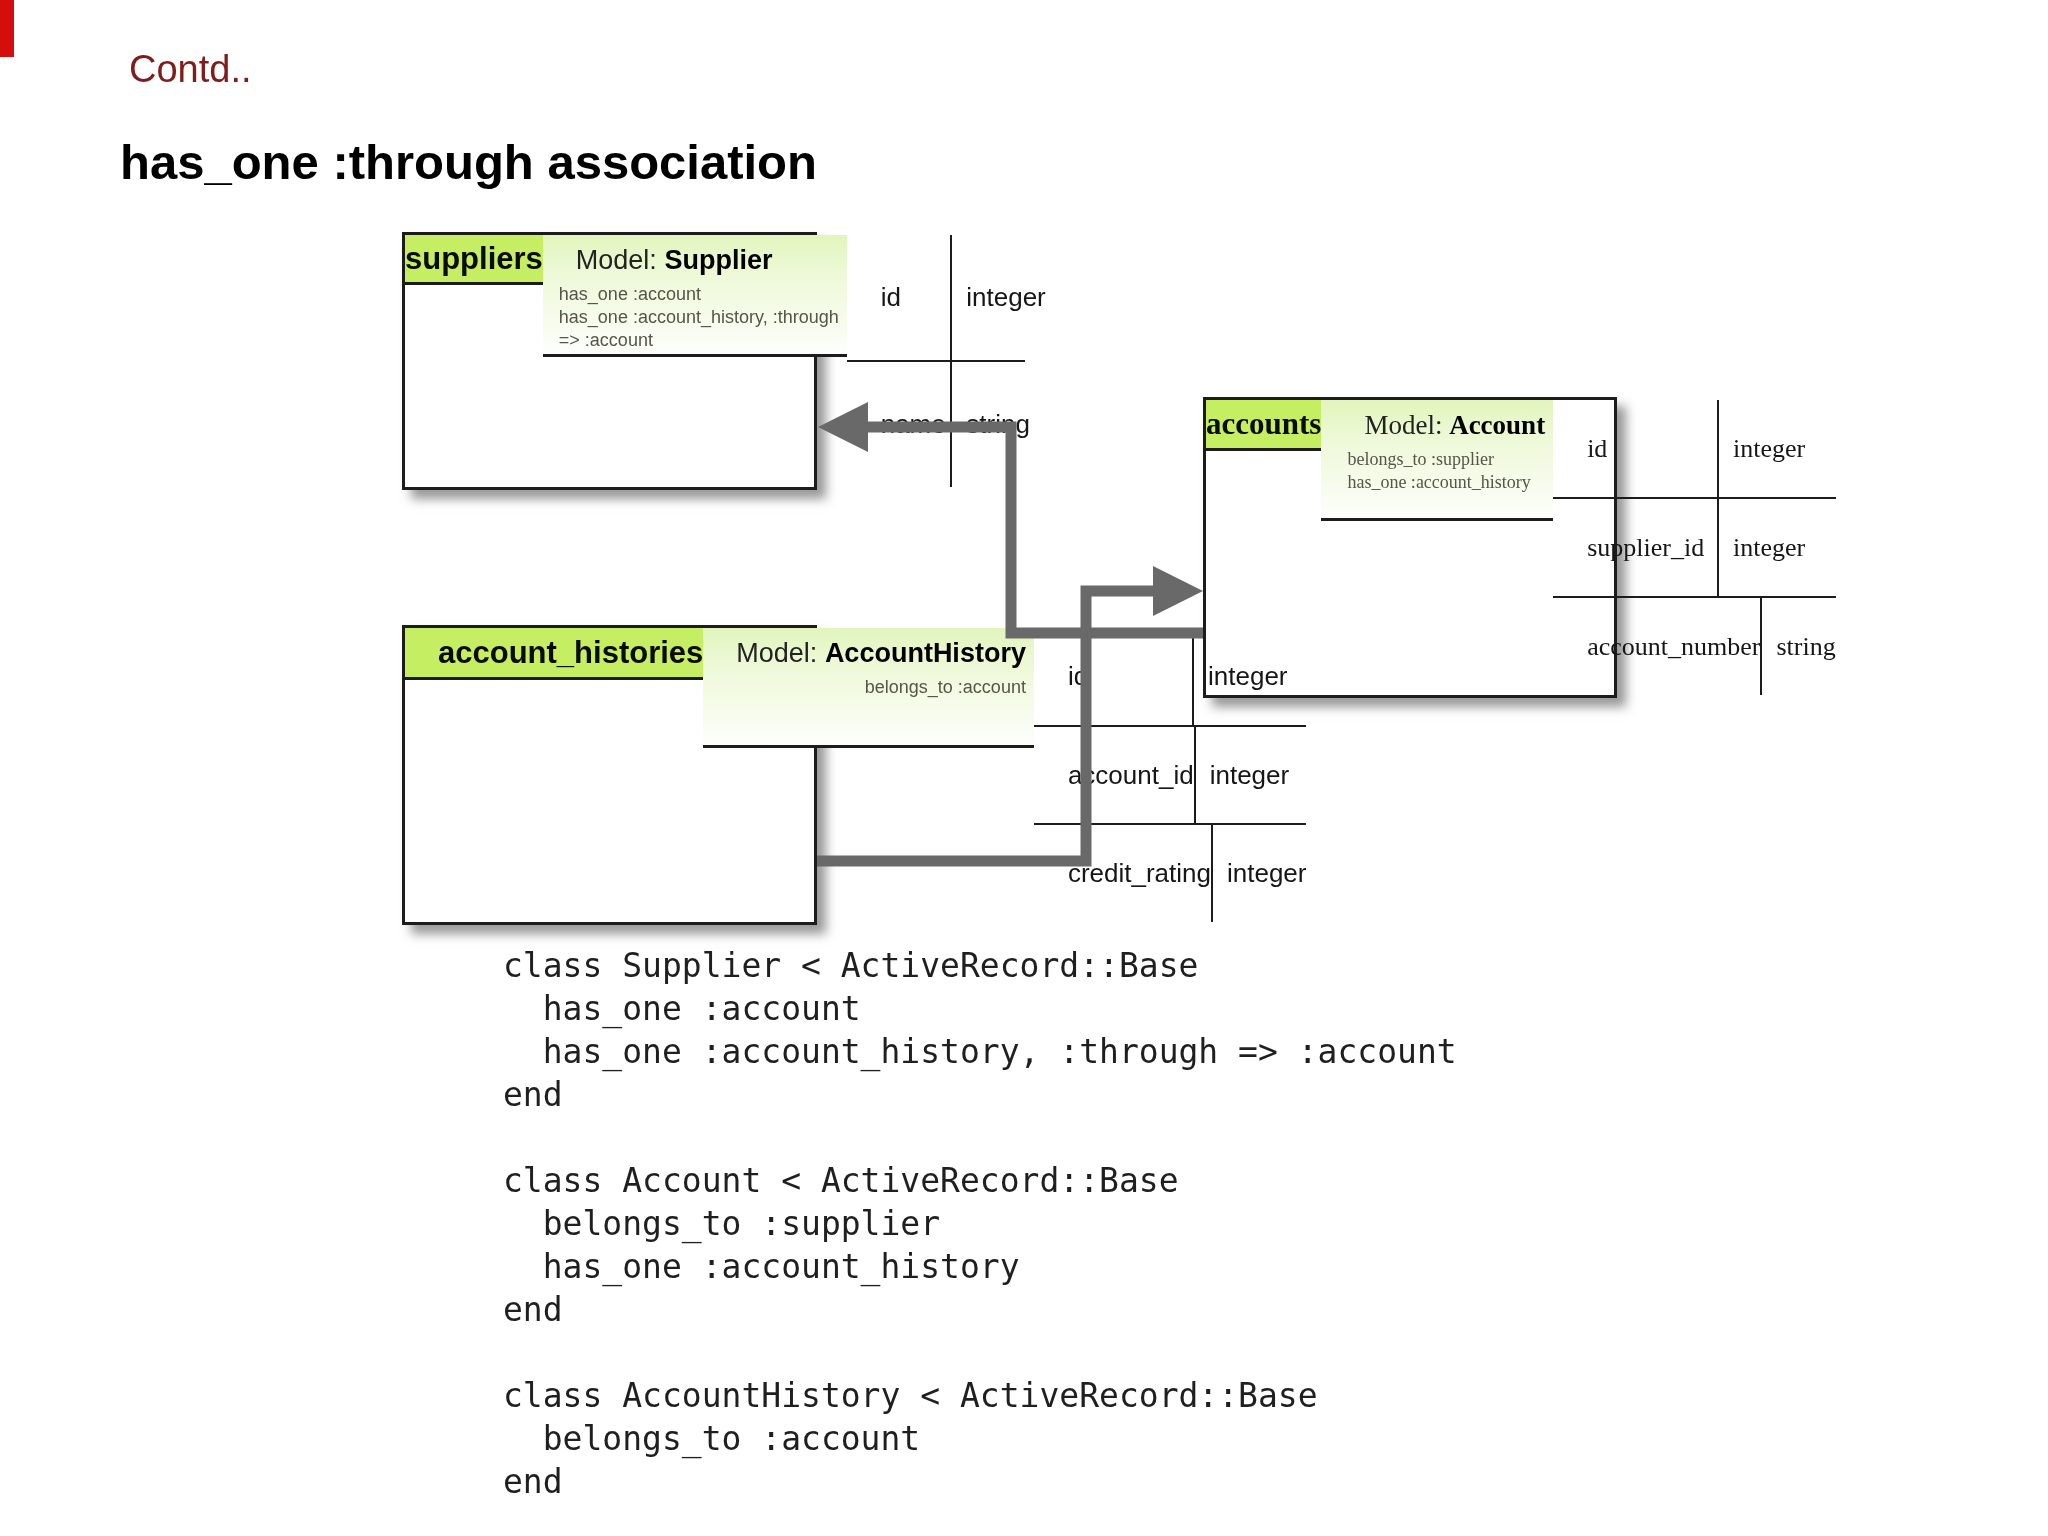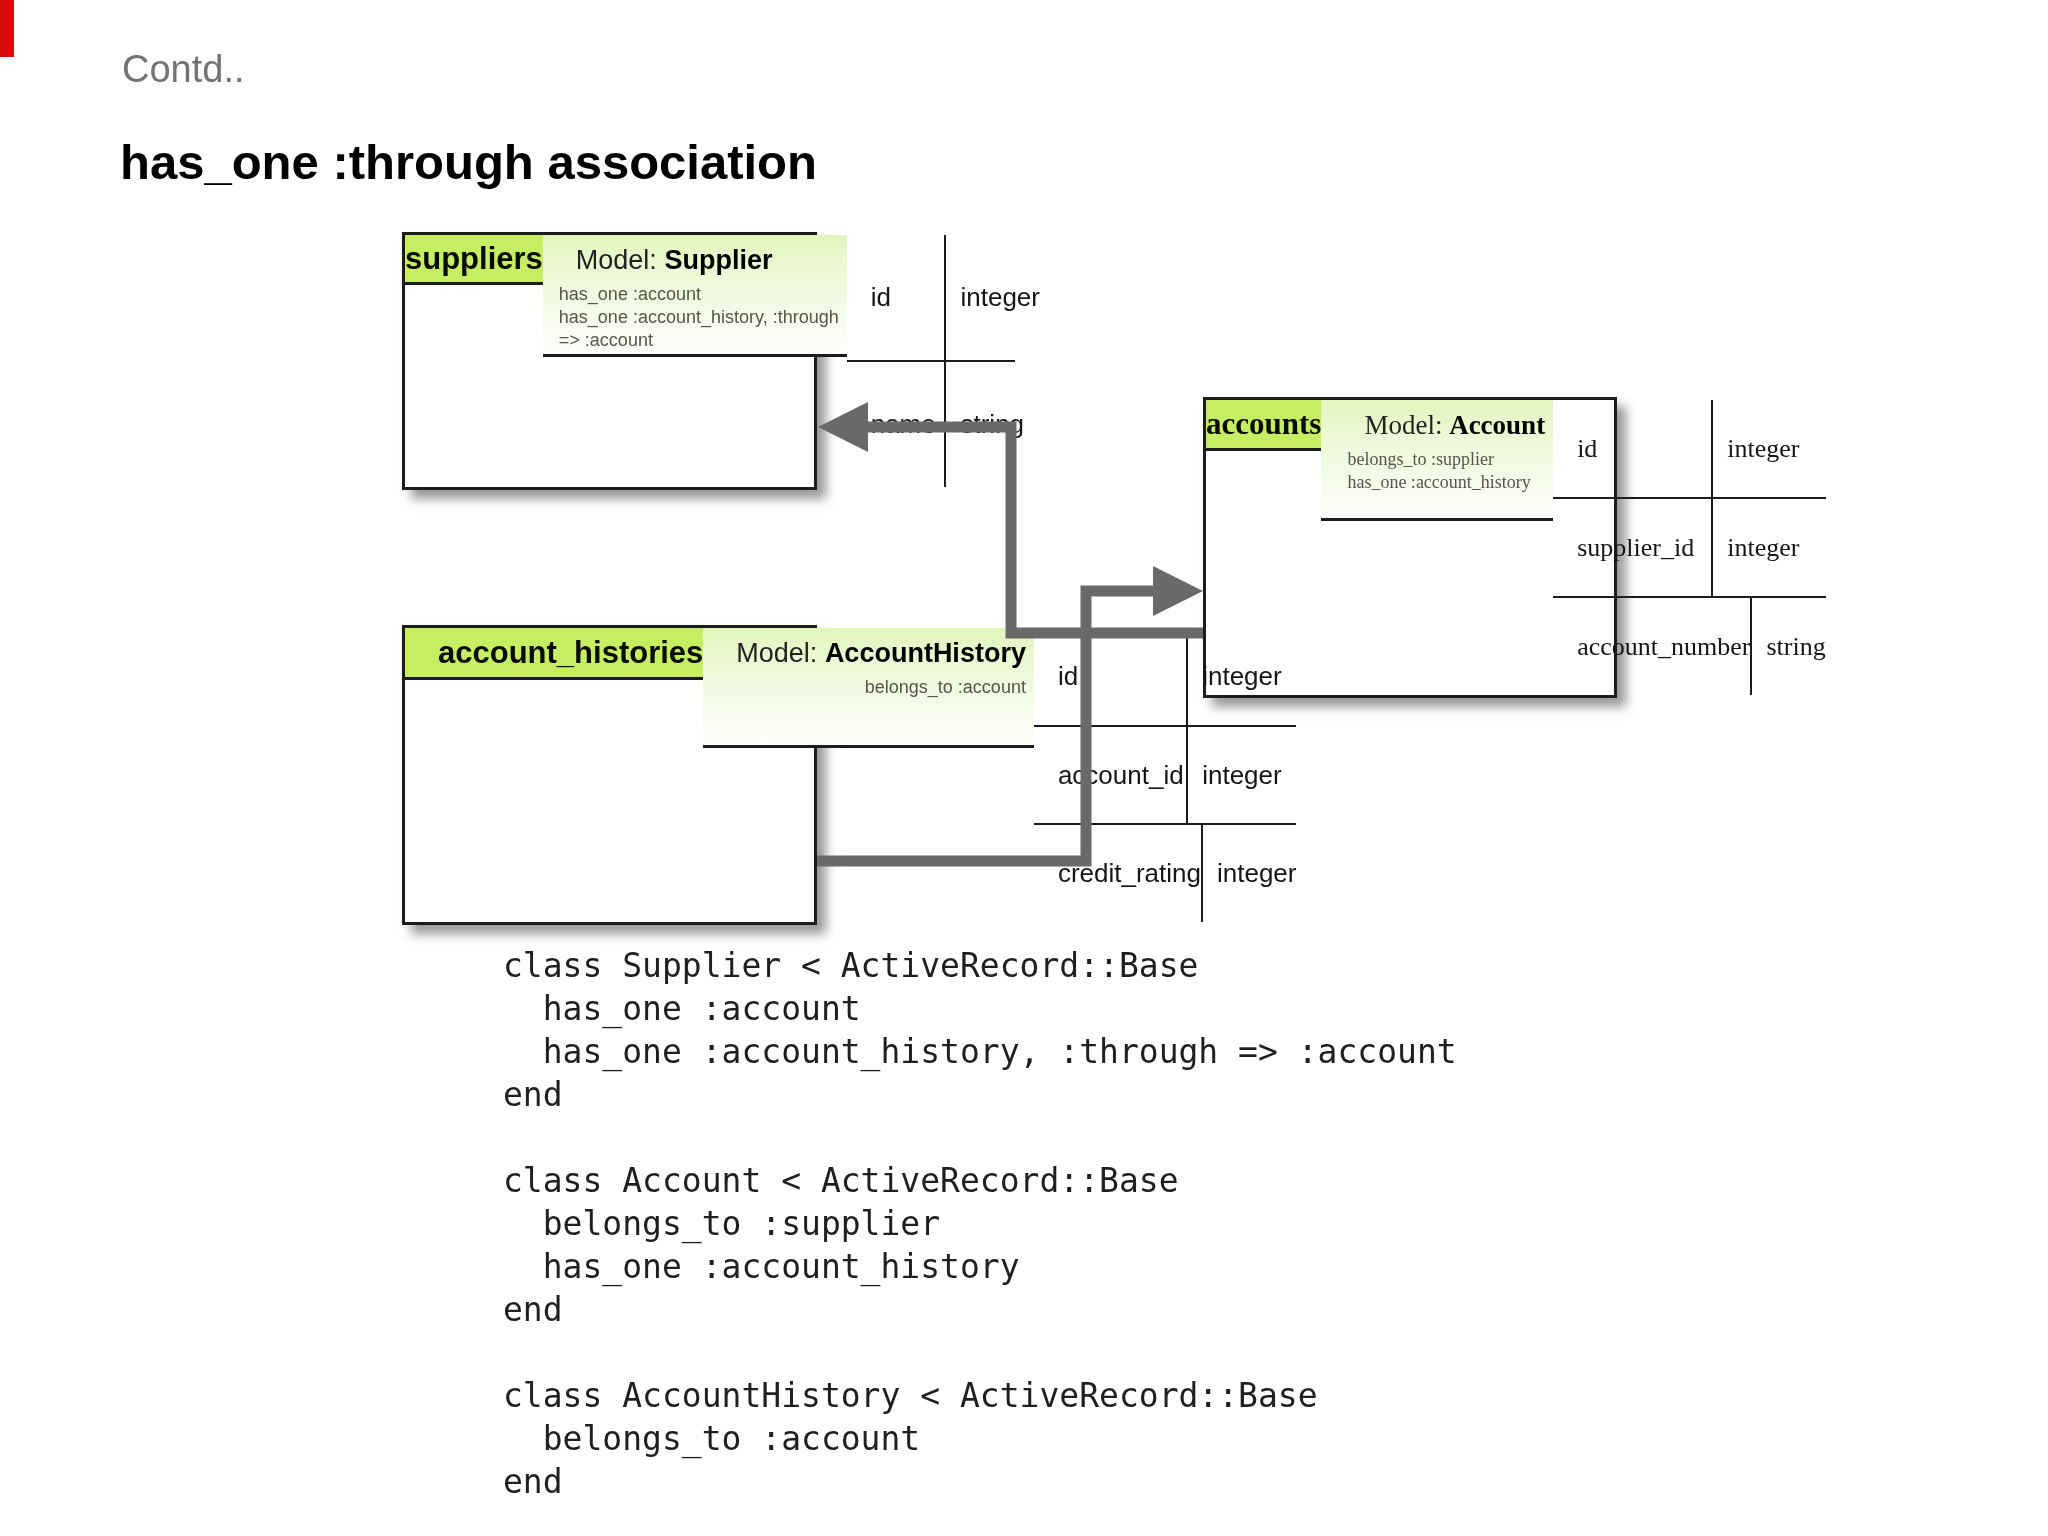--- a/index.html
+++ b/index.html
@@ -4,21 +4,21 @@
 <style>
   html,body{margin:0;padding:0;}
   body{
     width:2048px;height:1536px;position:relative;background:#ffffff;
     font-family:"Liberation Sans",sans-serif;overflow:hidden;
   }
   
   .corner-accent{position:absolute;left:0;top:0;width:14px;height:57px;background:#d60d0d;}
 
   
-  .contd{position:absolute;left:122px;top:48px;font-size:38px;color:#737373;}
+  .contd{position:absolute;left:129px;top:48px;font-size:38px;color:#7f1d1d;}
   .page-title{position:absolute;left:120px;top:134px;font-size:49px;font-weight:bold;color:#000;}
 
   
   .er-table{
     position:absolute;box-sizing:border-box;border:3px solid #1c1c1c;background:#fff;
     display:flex;flex-direction:row;box-shadow:9px 9px 10px rgba(70,70,70,0.55);
   }
   .er-header{
     flex:0 0 auto;display:flex;align-items:center;justify-content:center;
     background:#c5ee62;border-bottom:3px solid #1c1c1c;
@@ -29,21 +29,21 @@
     background:linear-gradient(to bottom,#e2f5bd 0%,#eef9d9 35%,#fdfefb 100%);
     padding:10px 8px 0 16px;
   }
   .er-model-line{font-size:27px;color:#222;margin-bottom:7px;margin-left:17px;}
   .er-model-name{font-weight:bold;color:#000;}
   .er-assoc{font-size:18px;line-height:23px;color:#55554a;}
   .er-rows{flex:1 1 auto;display:flex;flex-direction:column;}
   .er-row{flex:1 1 0;display:flex;border-bottom:2px solid #1c1c1c;}
   .er-row:last-child{border-bottom:none;}
   .er-cell{display:flex;align-items:center;font-size:26px;color:#161616;}
-  .er-cell.fname{flex:0 0 58%;padding-left:24px;box-sizing:border-box;}
+  .er-cell.fname{flex:0 0 58%;padding-left:34px;box-sizing:border-box;}
   .er-cell.ftype{flex:1 1 auto;border-left:2px solid #1c1c1c;padding-left:14px;}
 
   #tbl-suppliers{left:402px;top:232px;width:415px;height:258px;}
   #tbl-suppliers .er-header{height:47px;}
   #tbl-suppliers .er-model{height:109px;}
   #tbl-accounts{left:1203px;top:397px;width:414px;height:301px;font-family:Liberation Serif, serif;}
   #tbl-accounts .er-header{height:48px;}
   #tbl-accounts .er-model{height:108px;padding-left:26px;}
   #tbl-histories{left:402px;top:625px;width:415px;height:300px;}
   #tbl-histories .er-header{height:49px;padding-left:33px;}

